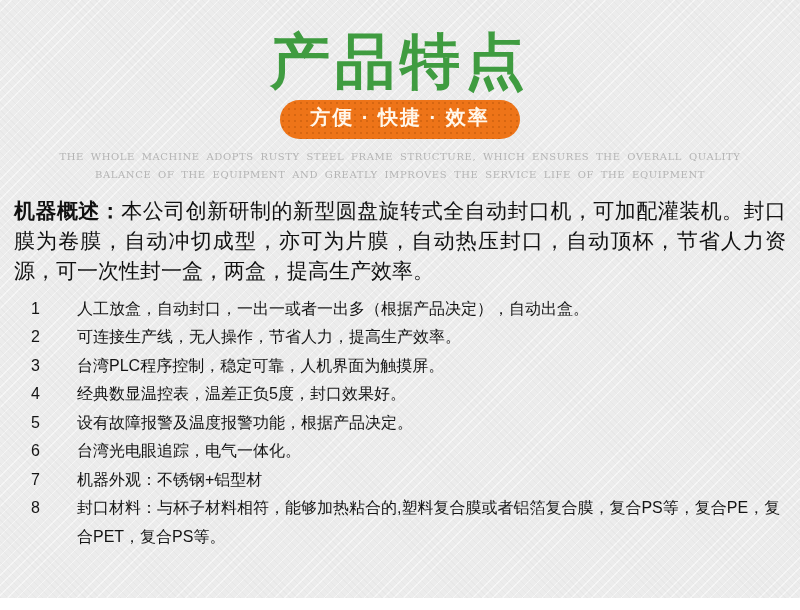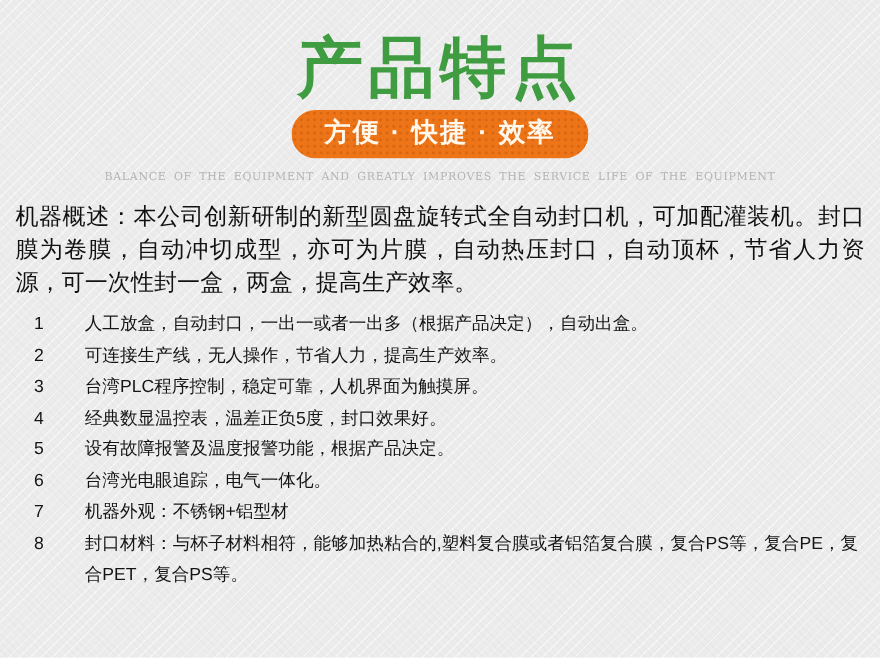--- a/index.html
+++ b/index.html
@@ -17,50 +17,51 @@
   .hero { text-align:center; padding-top:30px; }
   .title {
     font-size:60px; font-weight:bold; line-height:1.08;
     color:#3f9c40; letter-spacing:5px;
   }
   .banner {
     display:inline-block; margin-top:5px;
     background-color:#ee7418;
     background-image: radial-gradient(rgba(160,70,0,0.30) 1.1px, transparent 1.4px);
     background-size:6px 6px;
-    color:#fff8ec; font-size:24px; font-weight:bold; letter-spacing:2px;
+    color:#fff8ec; font-size:20px; font-weight:bold; letter-spacing:2px;
     padding:4px 30px 8px 30px; border-radius:26px;text-align:center;
   }
   .caption {
     margin-top:9px; color:#b4b4b4; font-size:10px;
     letter-spacing:0.6px; word-spacing:3px; line-height:1.85;
     font-family:"DejaVu Serif", serif;
   }
   .overview {
     margin:11px 14px 0 14px;
     font-size:21px; line-height:30px; color:#111;
     text-align:justify;
     font-family:"Liberation Serif", serif;
   }
-  .overview .ov-label { font-weight:normal; }
+  .overview .ov-label { font-weight:bold; }
   .features { margin:9px 14px 0 14px; }
   .fheading { font-size:17.5px; font-weight:bold; margin-bottom:7px; }
   .frow { display:flex; font-size:16px; line-height:28.5px; }
   .frow .num { flex:none; width:46px; padding-left:17px; }
   .frow .txt { flex:1; padding-right:4px; }
 </style>
 </head>
 <body>
 
 <div class="page">
 
   <div class="hero">
     <div class="title">产品特点</div>
     <div class="banner">方便 · 快捷 · 效率</div>
     <div class="caption">
+      <div>THE WHOLE MACHINE ADOPTS RUSTY STEEL FRAME STRUCTURE, WHICH ENSURES THE OVERALL QUALITY</div>
       <div>BALANCE OF THE EQUIPMENT AND GREATLY IMPROVES THE SERVICE LIFE OF THE EQUIPMENT</div>
     </div>
   </div>
 
   <p class="overview"><span class="ov-label">机器概述：</span><span>本公司创新研制的新型圆盘旋转式全自动封口机，可加配灌装机。封口膜为卷膜，自动冲切成型，亦可为片膜，自动热压封口，自动顶杯，节省人力资源，可一次性封一盒，两盒，提高生产效率。</span></p>
 
   <div class="features">
 
     <div class="frow">
       <span class="num">1</span>

